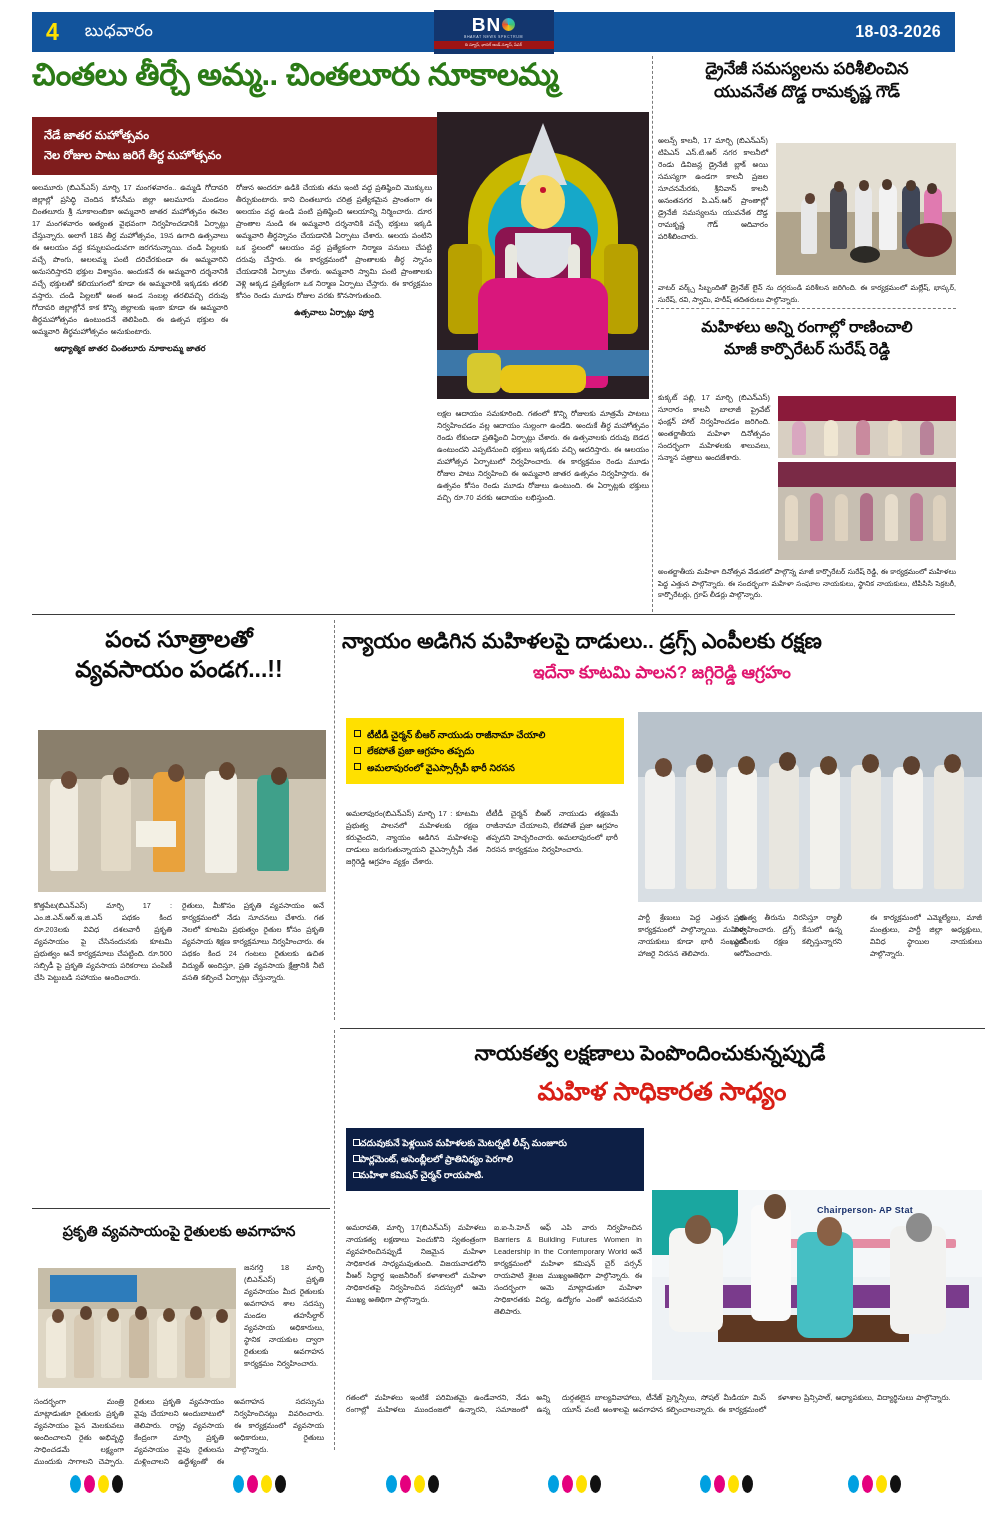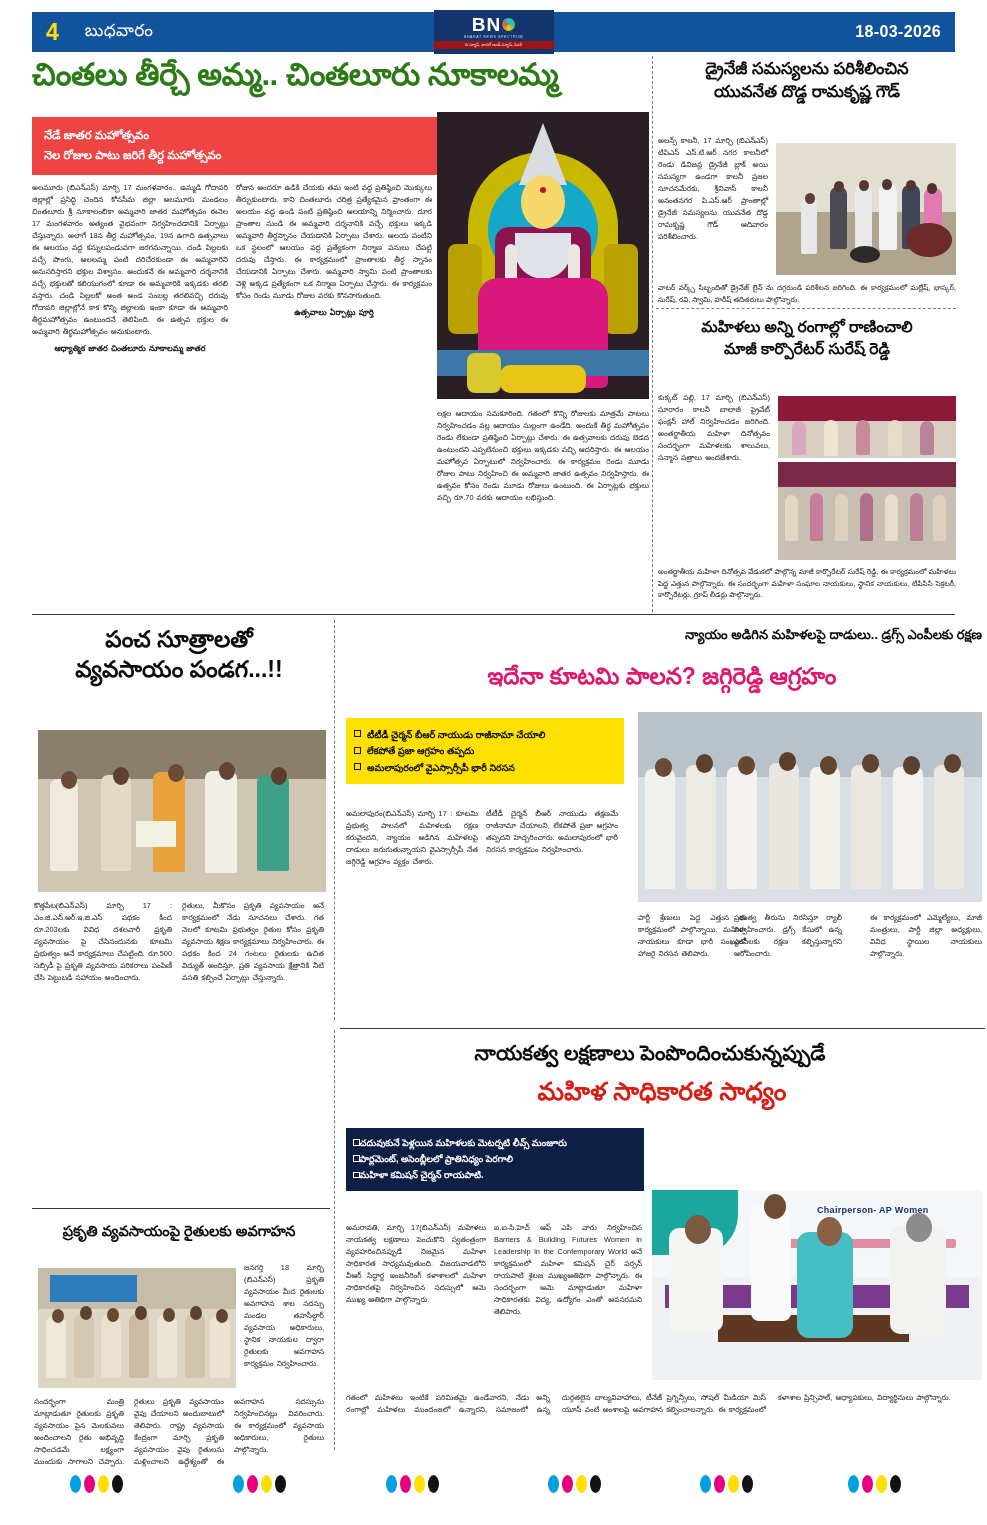--- a/index.html
+++ b/index.html
@@ -47,21 +47,21 @@
   .hrule-solid { position:absolute; border-top: 1px solid #3b3b3b; }
 
   
   .h-green { color:#2b7a16; font-weight:bold; }
   .h-black { color:#0d0d0d; font-weight:bold; }
   .h-pink  { color:#e0166f; font-weight:bold; }
   .h-red   { color:#d81f16; font-weight:bold; }
 
   
   .s1-head { position:absolute; left:32px; top:58px; width:620px; font-size:31px; line-height:1.12; letter-spacing:-.4px;}
-  .s1-sub  { position:absolute; left:32px; top:117px; width:468px; height:58px; background:#ef4444;
+  .s1-sub  { position:absolute; left:32px; top:117px; width:468px; height:58px; background:#7f1d1d;
              color:#fff; padding:9px 12px; font-size:11.5px; line-height:1.72; font-weight:600;}
   .s1-img  { position:absolute; left:437px; top:112px; width:212px; height:287px; }
   .s1-c1   { position:absolute; left:32px; top:182px; width:196px; }
   .s1-c2   { position:absolute; left:236px; top:182px; width:196px; }
   .s1-c3   { position:absolute; left:437px; top:408px; width:212px; }
 
   
   .deity { position:absolute; inset:0; background:#2a1f24; }
   .deity .halo { position:absolute; left:50%; top:22%; transform:translateX(-50%);
       width:110px;height:110px;border-radius:50%; background:#16a8c9;}
@@ -102,22 +102,22 @@
   .s3-c1   { position:absolute; left:658px; top:392px; width:112px; }
   .s3-cap  { position:absolute; left:658px; top:566px; width:298px; }
 
   
   .s4-head { position:absolute; left:34px; top:625px; width:290px; font-size:23px; line-height:1.3; text-align:center;}
   .s4-img  { position:absolute; left:38px; top:730px; width:288px; height:162px; }
   .s4-c1   { position:absolute; left:34px; top:900px; width:138px; }
   .s4-c2   { position:absolute; left:182px; top:900px; width:142px; }
 
   
-  .s5-head1{ position:absolute; left:342px; top:627px; width:640px; font-size:13px; line-height:1.3; text-align:right;}
-  .s5-head2{ position:absolute; left:342px; top:662px; width:640px; font-size:23px; line-height:1.3; text-align:center;}
+  .s5-head1{ position:absolute; left:342px; top:627px; width:640px; font-size:21px; line-height:1.3; text-align:left;}
+  .s5-head2{ position:absolute; left:342px; top:662px; width:640px; font-size:17px; line-height:1.3; text-align:center;}
   .s5-box  { position:absolute; left:346px; top:718px; width:278px; background:#ffe000; padding:7px 8px;}
   .s5-box .bi { display:flex; align-items:flex-start; gap:6px; font-size:9.4px; line-height:1.5;
       color:#0d0d0d; font-weight:700; margin:2.5px 0;}
   .s5-box .sq { width:7px;height:7px;border:1.3px solid #111; flex:0 0 auto; margin-top:2.5px;}
   .s5-img  { position:absolute; left:638px; top:712px; width:344px; height:190px; }
   .s5-c1   { position:absolute; left:346px; top:808px; width:132px; }
   .s5-c2   { position:absolute; left:486px; top:808px; width:132px; }
   .s5-c3   { position:absolute; left:638px; top:912px; width:108px; }
   .s5-c4   { position:absolute; left:734px; top:912px; width:108px; }
   .s5-c5   { position:absolute; left:870px; top:912px; width:112px; }
@@ -380,21 +380,21 @@
     <div class="bi">
       <span class="sq"></span>
       <span class="tel">మహిళా కమిషన్ చైర్మన్ రాయపాటి.</span>
     </div>
   </div>
 
   <div class="s7-img photo">
     <div style="position:absolute;inset:0;background:#eef2f5;"></div>
     <div style="position:absolute;left:0;top:0;width:100%;height:46%;background:#f4f7f9;"></div>
     <div style="position:absolute;left:0;top:0;width:26%;height:34%;background:#1aa7a0;border-radius:0 0 40px 0;"></div>
-    <div style="position:absolute;left:50%;top:8%;font-size:9px;font-weight:bold;color:#18306b;letter-spacing:.3px;">Chairperson- AP Women</div>
+    <div style="position:absolute;left:50%;top:8%;font-size:9px;font-weight:bold;color:#18306b;letter-spacing:.3px;">Chairperson- AP Stat</div>
     <div style="position:absolute;left:30%;top:26%;width:62%;height:9px;background:#d7355f;opacity:.55;border-radius:2px;"></div>
     <div style="position:absolute;left:4%;top:50%;width:92%;height:12%;background:#7a3b8c;"></div>
     <div style="position:absolute;left:20%;top:66%;width:58%;height:14%;background:#5e3822;"></div>
     <div class="pp" style="left:5%;top:20%;width:54px;height:104px;background:#f5f5f3;border-radius:10px;"></div>
     <div class="head-dot" style="left:10%;top:13%;width:26px;height:29px;background:#7b5a42;"></div>
     <div class="pp" style="left:30%;top:8%;width:40px;height:116px;background:#fafafa;border-radius:8px;"></div>
     <div class="head-dot" style="left:34%;top:2%;width:22px;height:25px;background:#6d4d36;"></div>
     <div class="pp" style="left:44%;top:22%;width:56px;height:106px;background:#46bfc4;border-radius:12px;"></div>
     <div class="head-dot" style="left:50%;top:14%;width:25px;height:29px;background:#8a6146;"></div>
     <div class="pp" style="left:72%;top:19%;width:56px;height:108px;background:#f2f2f0;border-radius:10px;"></div>

